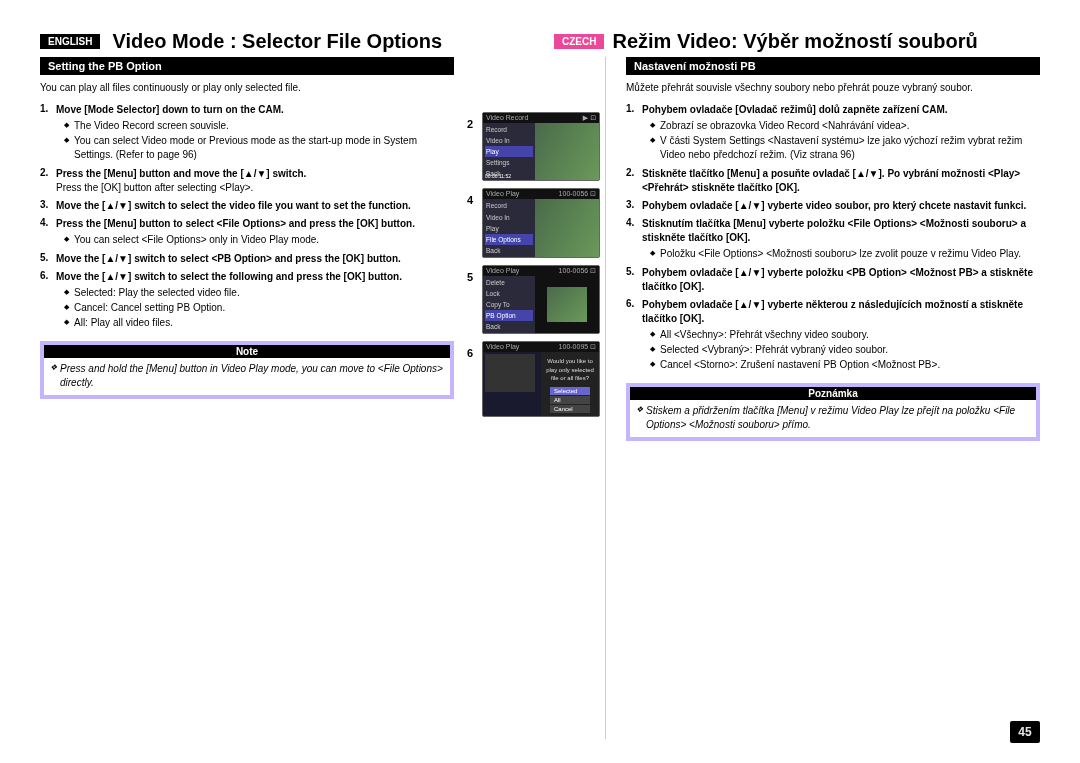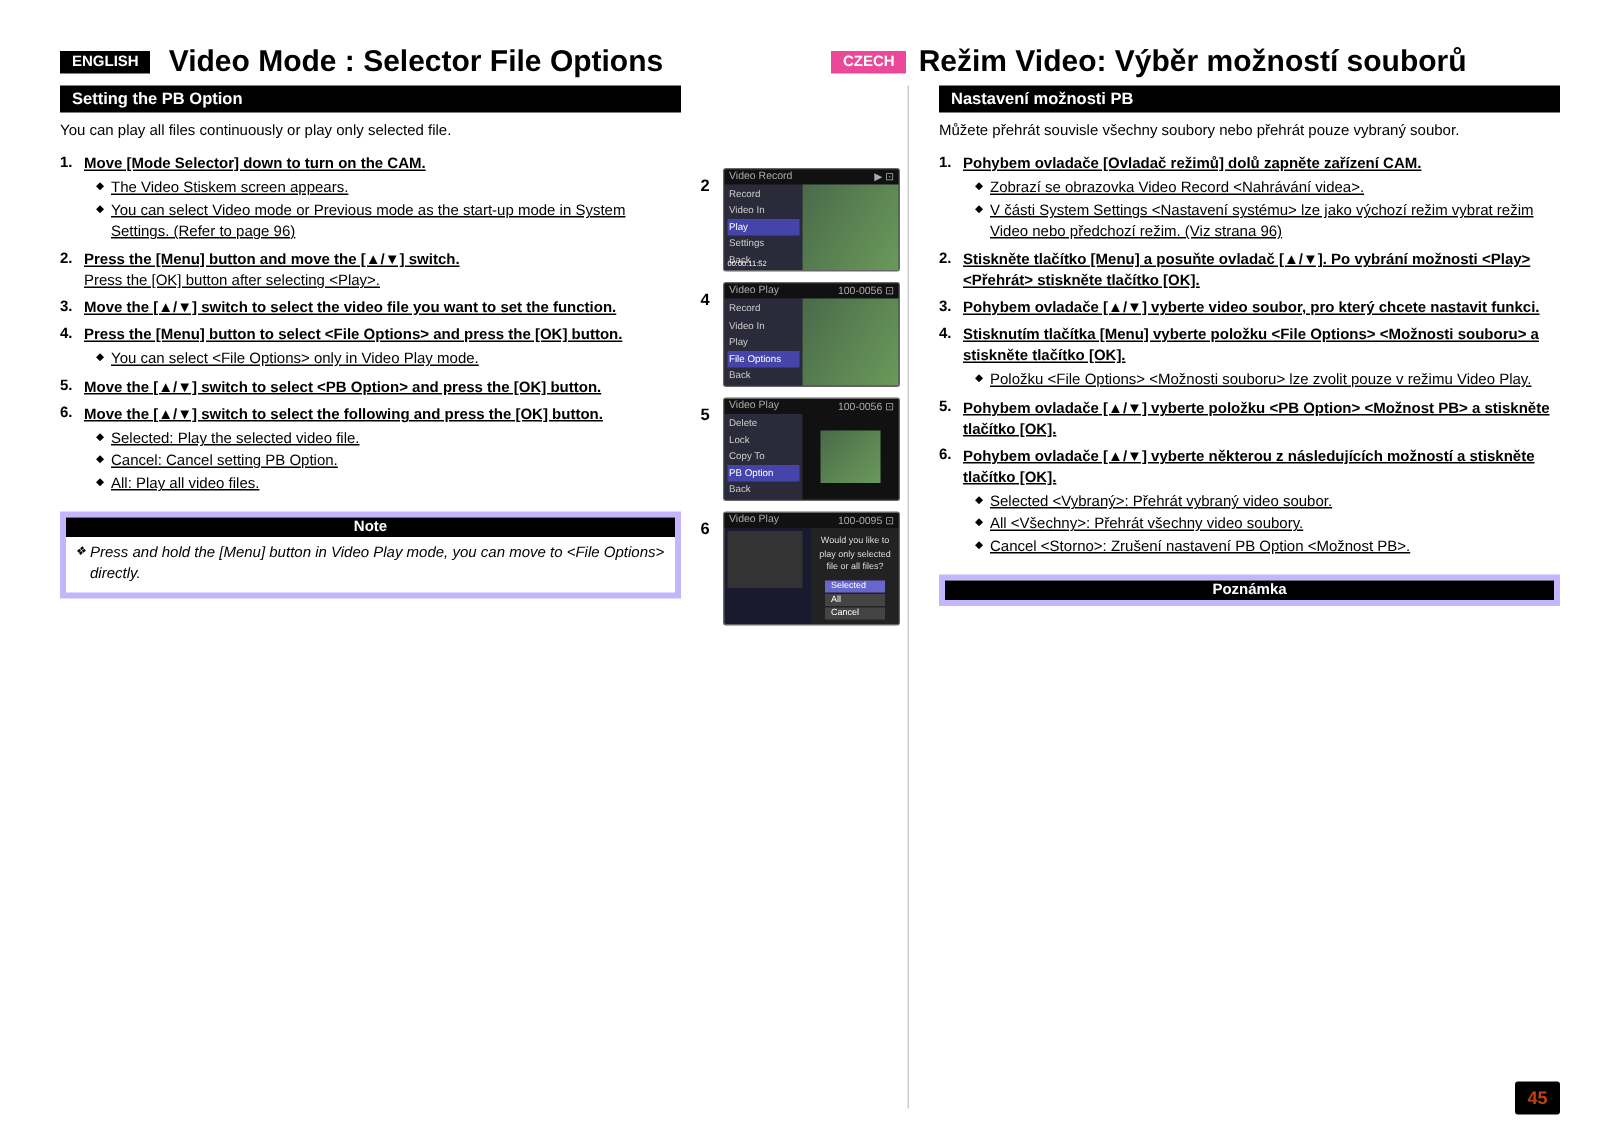--- a/index.html
+++ b/index.html
@@ -68,21 +68,20 @@
     .step-number {
       font-size: 10px;
       font-weight: bold;
       min-width: 12px;
       flex-shrink: 0;
     }
     .step-content {
       font-size: 10px;
       line-height: 1.4;
       flex: 1;
-      text-decoration: underline;
     }
     .step-content strong { font-weight: bold; }
     .bullet-list {
       list-style: none;
       margin-top: 2px;
       margin-left: 8px;
     }
     .bullet-list li {
       font-size: 10px;
       line-height: 1.4;
@@ -276,21 +275,21 @@
       <div class="section-header">Setting the PB Option</div>
       <div class="section-intro">You can play all files continuously or play only selected file.</div>
 
       <div class="steps">
 
         <div class="step">
           <span class="step-number">1.</span>
           <div class="step-content">
             <strong>Move [Mode Selector] down to turn on the CAM.</strong>
             <ul class="bullet-list">
-              <li>The Video Stiskem screen appears.</li>
+              <li>The Video Record screen souvisle.</li>
               <li>You can select Video mode or Previous mode as the start-up mode in System Settings. (Refer to page 96)</li>
             </ul>
           </div>
         </div>
 
         <div class="step">
           <span class="step-number">2.</span>
           <div class="step-content">
             <strong>Press the [Menu] button and move the [▲/▼] switch.</strong>
             <div>Press the [OK] button after selecting &lt;Play&gt;.</div>
@@ -478,30 +477,33 @@
           <div class="step-content">
             <strong>Pohybem ovladače [▲/▼] vyberte položku &lt;PB Option&gt; &lt;Možnost PB&gt; a stiskněte tlačítko [OK].</strong>
           </div>
         </div>
 
         <div class="step">
           <span class="step-number">6.</span>
           <div class="step-content">
             <strong>Pohybem ovladače [▲/▼] vyberte některou z následujících možností a stiskněte tlačítko [OK].</strong>
             <ul class="bullet-list">
+              <li>All &lt;Všechny&gt;: Přehrát všechny video soubory.</li>
               <li>Selected &lt;Vybraný&gt;: Přehrát vybraný video soubor.</li>
-              <li>All &lt;Všechny&gt;: Přehrát všechny video soubory.</li>
               <li>Cancel &lt;Storno&gt;: Zrušení nastavení PB Option &lt;Možnost PB&gt;.</li>
             </ul>
           </div>
         </div>
       </div>
 
       <div class="note-box">
         <div class="note-title">Poznámka</div>
+        <ul class="note-content">
+          <li>Stiskem a přidržením tlačítka [Menu] v režimu Video Play lze přejít na položku &lt;File Options&gt; &lt;Možnosti souboru&gt; přímo.</li>
+        </ul>
       </div>
     </div>
   </div>
 
   <div style="position:relative;margin-top:4px;">
-    <div style="position:absolute;right:0;bottom:0;background:#000;color:#c2410c;width:30px;height:22px;display:flex;align-items:center;justify-content:center;font-size:12px;font-weight:bold;border-radius:2px;">45</div>
+    <div style="position:absolute;right:0;bottom:0;background:#000;color:#e5e5e5;width:30px;height:22px;display:flex;align-items:center;justify-content:center;font-size:12px;font-weight:bold;border-radius:2px;">45</div>
   </div>
 </div>
 
 </body></html>

